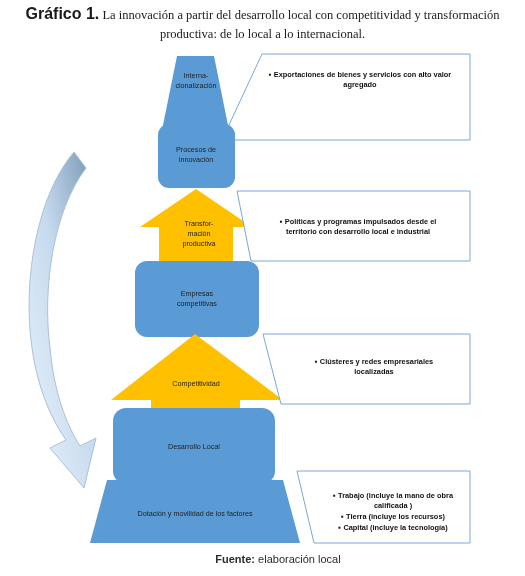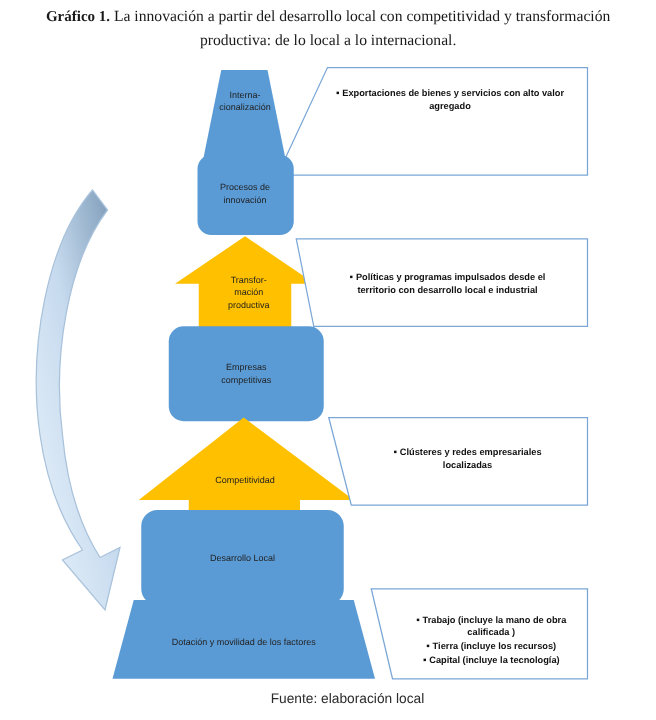--- a/index.html
+++ b/index.html
@@ -13,21 +13,21 @@
   #figure-title{
     position:absolute;left:0;top:4px;width:525px;
     text-align:center;
     font-family:"Liberation Serif", serif;
     font-size:12.5px;
     line-height:19px;
     color:#1a1a1a;
     padding:0 14px;
     box-sizing:border-box;
   }
-  #figure-title .lbl{font-family:Liberation Serif, serif;font-weight:bold;font-size:12px;}
+  #figure-title .lbl{font-family:Liberation Sans, sans-serif;font-weight:bold;font-size:16px;}
   #canvas{position:absolute;left:0;top:48px;width:525px;height:500px;}
   #canvas svg{display:block;}
 
   .shape-label{
     font-family:"Liberation Sans", sans-serif;
     fill:#1f1f1f;
     text-anchor:middle;
     font-size:7.2px;
   }
   .callout-text{
@@ -37,21 +37,21 @@
     font-size:7.4px;
     font-weight:bold;
   }
   #source-note{
     position:absolute;left:0;top:553px;width:525px;
     text-align:center;
     font-size:11px;
     color:#2b2b2b;
     font-family:"Liberation Sans", sans-serif;
   }
-  #source-note .src-lbl{font-weight:normal;padding-left:31px;}
+  #source-note .src-lbl{font-weight:bold;padding-left:31px;}
 </style>
 </head>
 <body>
 
 <div id="figure-title"><span class="lbl">Gráfico 1.</span><span> La innovación a partir del desarrollo local con competitividad y transformación productiva: de lo local a lo internacional.</span></div>
 
 <div id="canvas">
 <svg width="525" height="500" viewBox="0 0 525 500" xmlns="http://www.w3.org/2000/svg">
   <defs>
     <linearGradient id="gradArrow" x1="1" y1="0" x2="0.1" y2="1">

